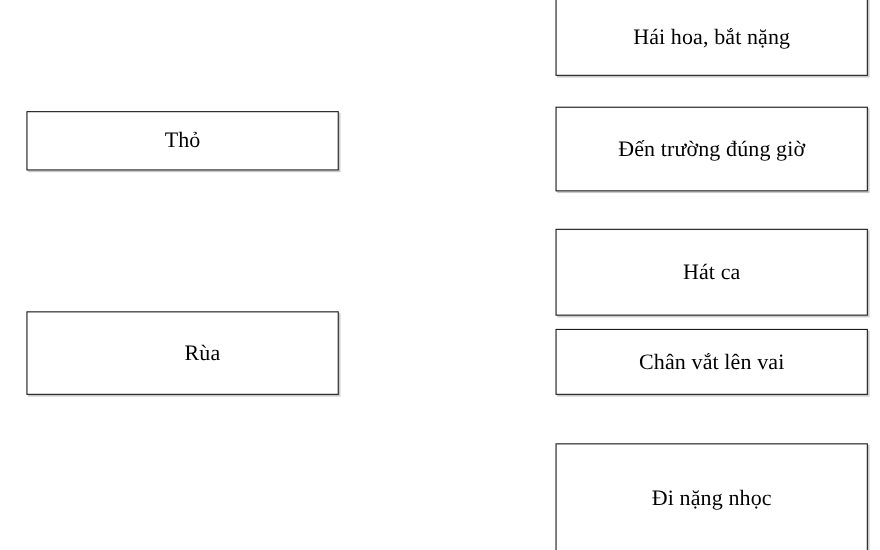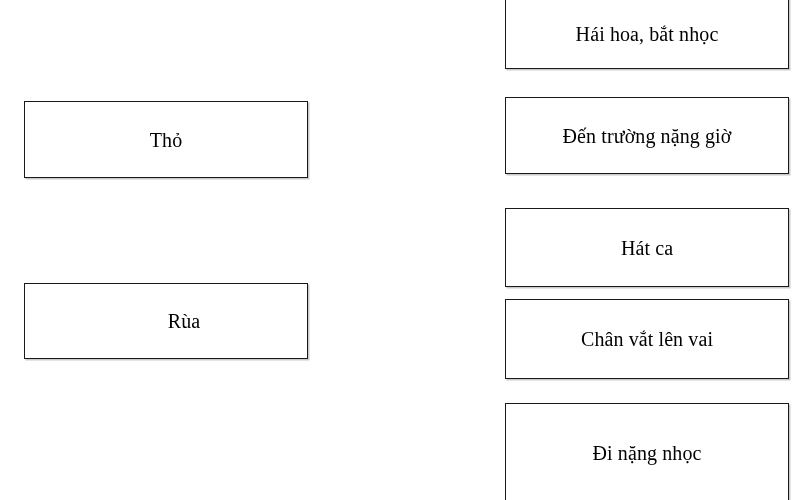--- a/index.html
+++ b/index.html
@@ -36,28 +36,28 @@
   .match-box .box-label {
     font-size: 20px;
     line-height: 1.1;
     letter-spacing: 0.1px;
     color: #000000;
     white-space: nowrap;
     padding: 0 6px;
   }
   
   .col-left .match-box { left: 24px; width: 284px; }
-  #box-tho  { top: 101px; height: 77px; }
+  #box-tho  { top: 101px; height: 54px; }
   #box-rua  { top: 283px; height: 76px; padding-left: 36px; }
   
   .col-right .match-box { left: 505px; width: 284px; }
   #box-opt-0 { top: -2px;  height: 71px; }
   #box-opt-1 { top: 97px;  height: 77px; }
   #box-opt-2 { top: 196px; height: 79px; margin-top: 12px; }
-  #box-opt-3 { top: 299px; height: 80px; }
+  #box-opt-3 { top: 299px; height: 60px; }
   #box-opt-4 { top: 403px; height: 100px; }
 </style>
 </head>
 <body>
 
 <div id="canvas">
 
   <div class="col-left">
 
     <div class="match-box" id="box-tho">
@@ -66,25 +66,25 @@
 
     <div class="match-box" id="box-rua">
       <span class="box-label">Rùa</span>
     </div>
 
   </div>
 
   <div class="col-right">
 
     <div class="match-box" id="box-opt-0">
-      <span class="box-label">Hái hoa, bắt nhọc</span>
+      <span class="box-label">Hái hoa, bắt nặng</span>
     </div>
 
     <div class="match-box" id="box-opt-1">
-      <span class="box-label">Đến trường nặng giờ</span>
+      <span class="box-label">Đến trường đúng giờ</span>
     </div>
 
     <div class="match-box" id="box-opt-2">
       <span class="box-label">Hát ca</span>
     </div>
 
     <div class="match-box" id="box-opt-3">
       <span class="box-label">Chân vắt lên vai</span>
     </div>
 

